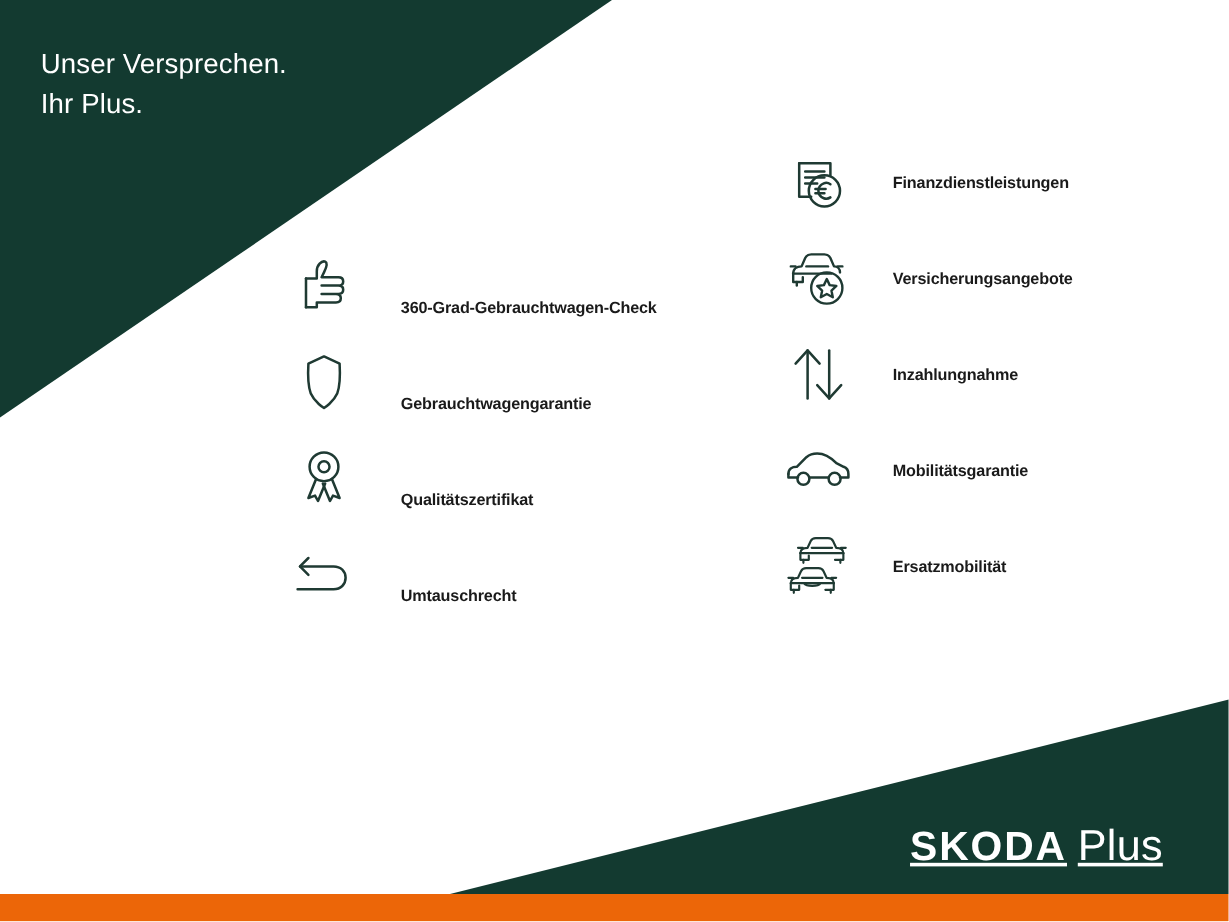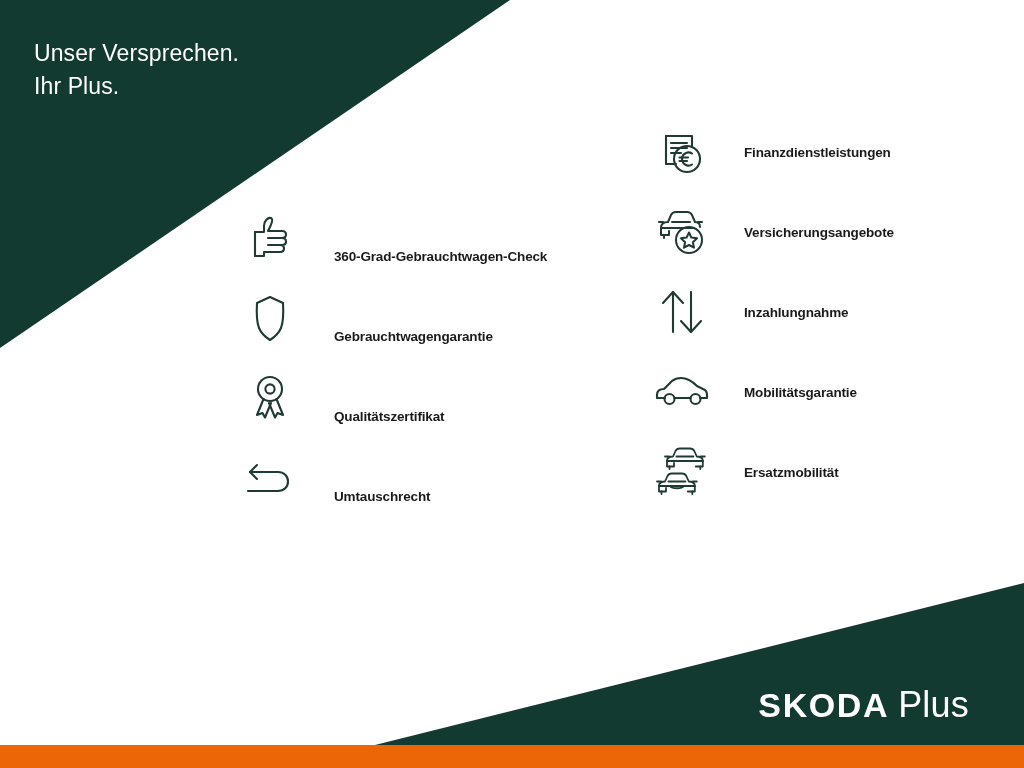--- a/index.html
+++ b/index.html
@@ -74,20 +74,21 @@
   .col-left .feature-label  { margin-left: 30px; margin-top: 36px; }
   .col-right .feature-label { margin-left: 28px; text-align: center; }
 
   
   .brand {
     position: absolute;
     right: 55px;
     bottom: 42px;
     text-align: right;
     color: #ffffff;
+    text-decoration: underline;
   }
   .brand-top {
     display: flex;
     align-items: baseline;
     justify-content: flex-end;
     gap: 9px;
   }
   .brand-skoda {
     font-size: 34px;
     font-weight: bold;

